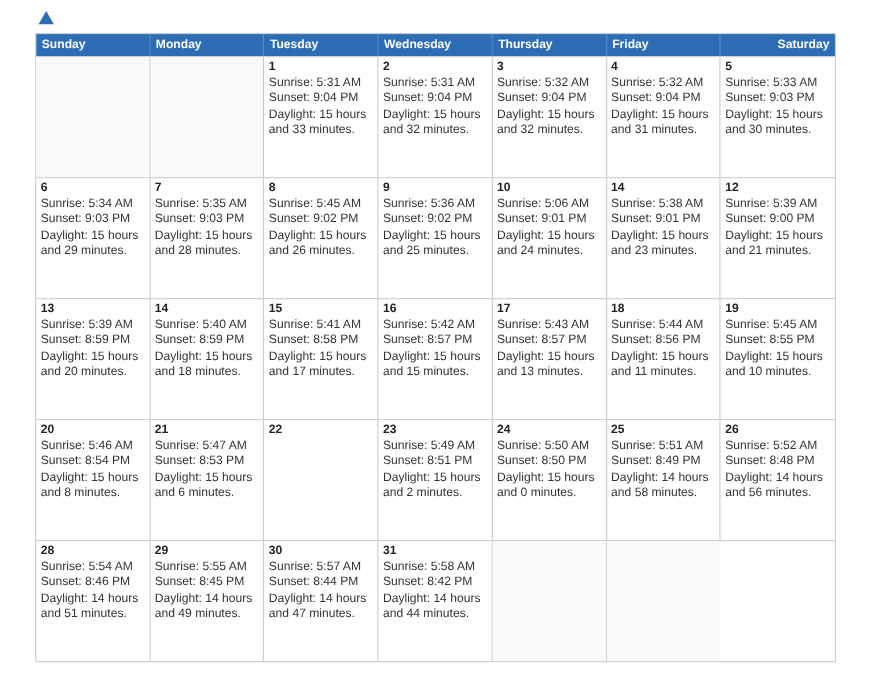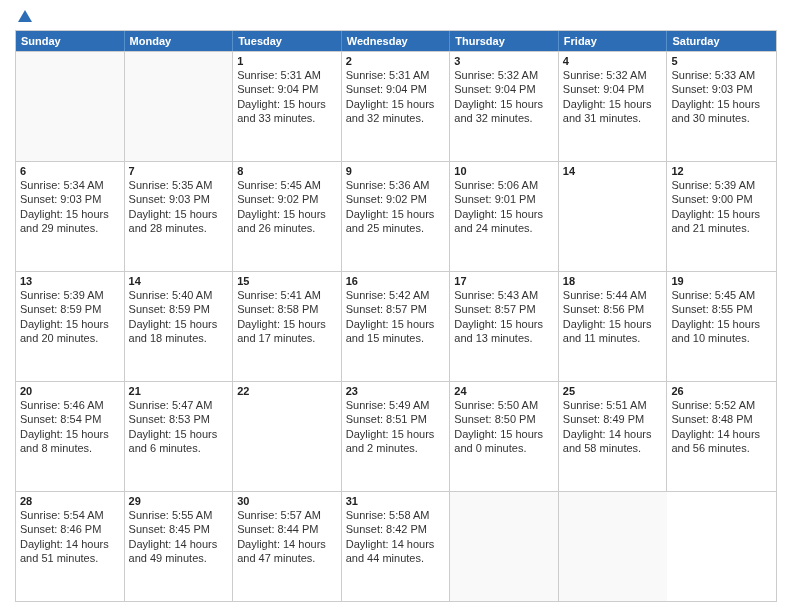--- a/index.html
+++ b/index.html
@@ -6,21 +6,21 @@
     body {
       width: 792px;
       height: 612px;
       font-family: Arial, sans-serif;
       background: #fff;
       overflow: hidden;
     }
     .page {
       width: 792px;
       height: 612px;
-      padding: 10px 15px;
+      padding: 10px 32px;
       display: flex;
       flex-direction: column;
     }
     .header {
       display: flex;
       justify-content: space-between;
       align-items: flex-start;
       margin-bottom: 8px;
     }
     .logo {
@@ -62,21 +62,21 @@
       background: #2d6db5;
     }
     .cal-header-cell {
       color: #fff;
       font-size: 11px;
       font-weight: bold;
       padding: 4px 5px;
       text-align: left;
       border-right: 1px solid #5590cc;
     }
-    .cal-header-cell:last-child { border-right: none; }
+    .cal-header-cell:last-child { border-right: none; text-align: right; }
     .cal-body {
       flex: 1;
       display: flex;
       flex-direction: column;
     }
     .cal-row {
       display: grid;
       grid-template-columns: repeat(7, 1fr);
       flex: 1;
       border-top: 1px solid #ccc;
@@ -207,20 +207,24 @@
           </div>
           <div class="cal-cell">
             <span class="day-num">10</span>
             <div class="cell-text">Sunrise: 5:06 AM
 Sunset: 9:01 PM
 Daylight: 15 hours
 and 24 minutes.</div>
           </div>
           <div class="cal-cell">
             <span class="day-num">14</span>
+            <div class="cell-text">Sunrise: 5:38 AM
+Sunset: 9:01 PM
+Daylight: 15 hours
+and 23 minutes.</div>
           </div>
           <div class="cal-cell">
             <span class="day-num">12</span>
             <div class="cell-text">Sunrise: 5:39 AM
 Sunset: 9:00 PM
 Daylight: 15 hours
 and 21 minutes.</div>
           </div>
         </div>
         <div class="cal-row">

